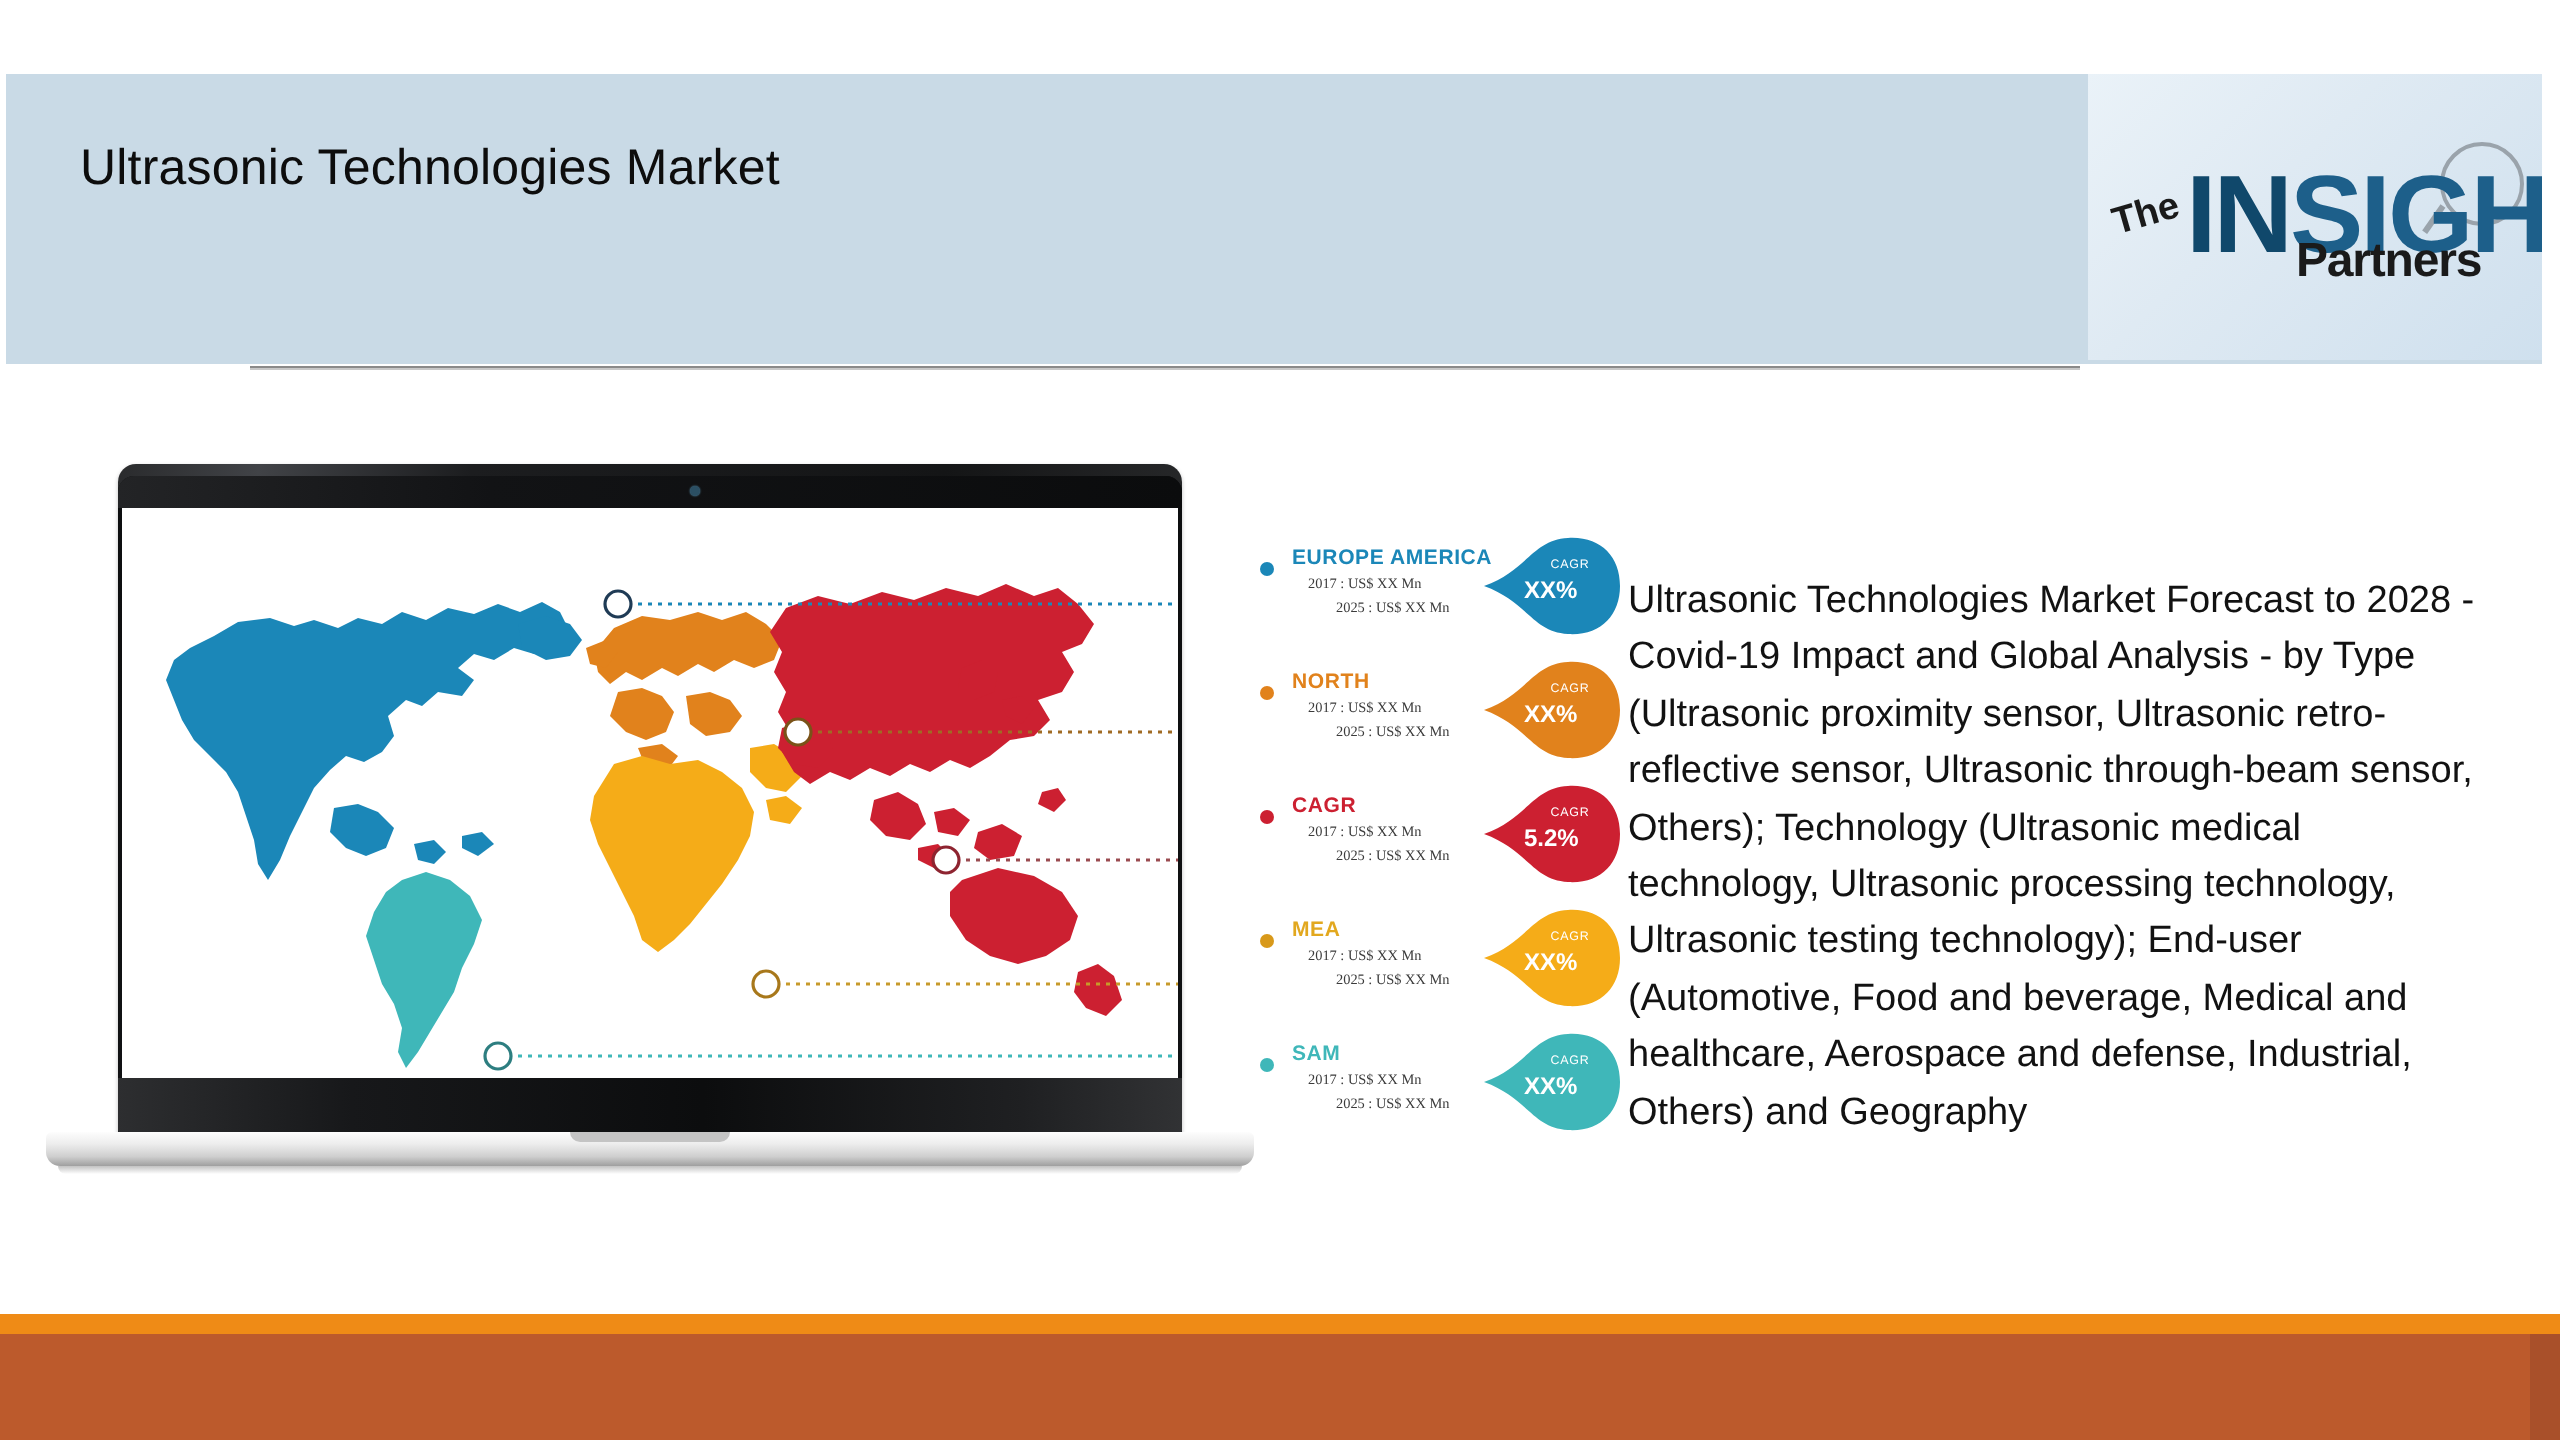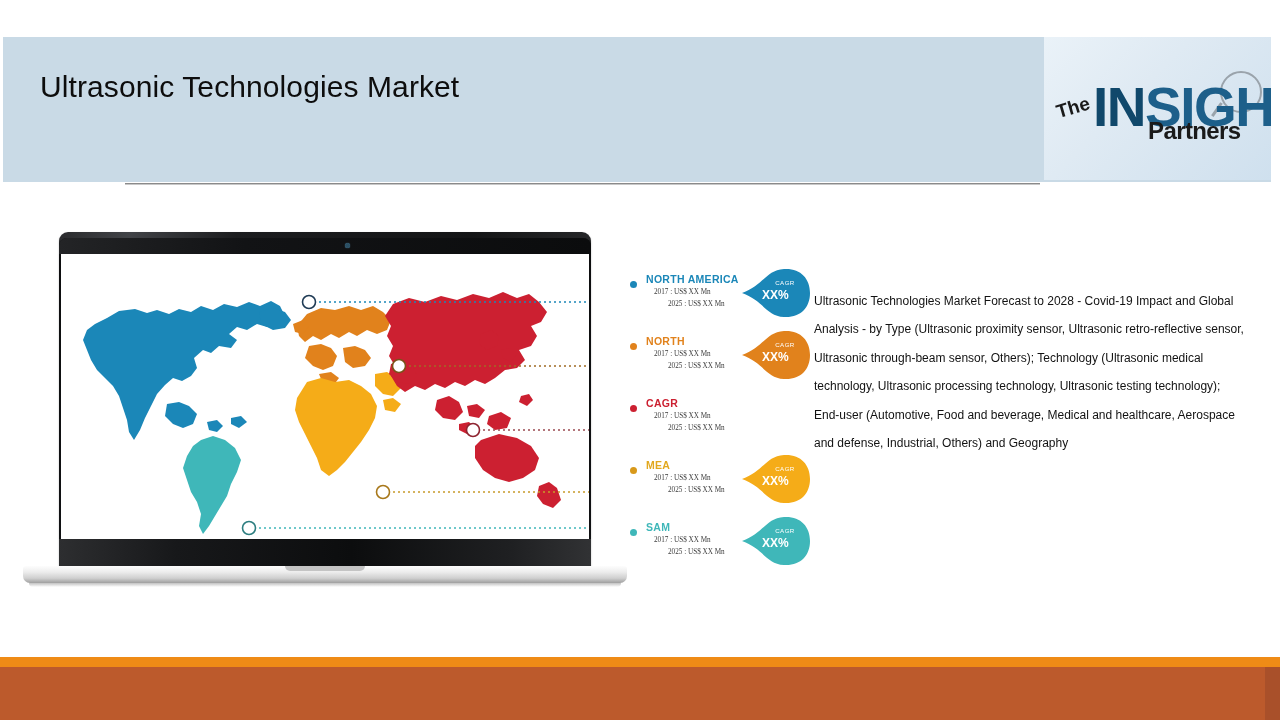--- a/index.html
+++ b/index.html
@@ -12,21 +12,21 @@
   }
   .slide{position:absolute;left:0;top:0;width:1280px;height:720px;background:#fff;overflow:hidden;}
 
   
   .header-band{
     position:absolute;left:3px;top:37px;width:1268px;height:145px;
     background:#c9dae6;
   }
   .header-title{
     position:absolute;left:40px;top:70px;
-    font-size:30px;color:#0d0d0d;letter-spacing:.1px;
+    font-size:25px;color:#0d0d0d;letter-spacing:.1px;
     font-family:"Liberation Sans", sans-serif;
     white-space:nowrap;
   }
   .header-rule{
     position:absolute;left:125px;top:183px;width:915px;height:1px;
     background:#8a8a8a;
   }
   .header-rule-2{
     position:absolute;left:125px;top:184px;width:915px;height:1px;
     background:#c8c8c8;
@@ -145,21 +145,21 @@
   }
   .td-val{
     position:absolute;left:22px;top:22px;width:46px;text-align:left;
     font-size:12px;font-weight:bold;color:#fff;
     font-family:"Liberation Sans", sans-serif;
   }
 
   
   .desc{
     position:absolute;left:814px;top:287px;width:432px;
-    font-size:12px;line-height:28.4px;color:#121212;
+    font-size:19px;line-height:28.4px;color:#121212;
     font-family:"Liberation Sans", sans-serif;
   }
 
   
   .footer-thin{position:absolute;left:0;top:657px;width:1280px;height:10px;background:#ef8b16;}
   .footer-main{position:absolute;left:0;top:667px;width:1280px;height:53px;background:#bc5a2c;}
   .footer-right{position:absolute;left:1265px;top:667px;width:15px;height:53px;background:#a9502a;}
 </style>
 </head>
 <body>
@@ -268,21 +268,21 @@
     <div class="bezel-bottom"></div>
     <div class="base"></div>
     <div class="base-notch"></div>
     <div class="base-shadow"></div>
   </div>
 
   <div class="callouts">
 
     <div class="callout" style="top:0px;">
       <div class="co-dot" style="background:#1b87b8"></div>
-      <div class="co-region" style="color:#1b87b8">NORTH AMERICA</div>
+      <div class="co-region" style="color:#1b87b8">EUROPE AMERICA</div>
       <div class="co-line co-l1">2017 : US$ XX Mn</div>
       <div class="co-line co-l2">2025 : US$ XX Mn</div>
       <div class="teardrop">
         <svg width="72" height="55" viewBox="0 0 72 55">
             <path d="M2 27 C24 19 26 4 44 3 C60 2 70 12 70 27 C70 42 60 52 44 51 C26 50 24 35 2 27 Z" fill="#1b87b8"></path>
           </svg>
         <div class="td-cagr">CAGR</div>
         <div class="td-val">XX%</div>
       </div>
     </div>
@@ -299,20 +299,27 @@
         <div class="td-cagr">CAGR</div>
         <div class="td-val">XX%</div>
       </div>
     </div>
 
     <div class="callout" style="top:124px;">
       <div class="co-dot" style="background:#cc2031"></div>
       <div class="co-region" style="color:#cc2031">CAGR</div>
       <div class="co-line co-l1">2017 : US$ XX Mn</div>
       <div class="co-line co-l2">2025 :  US$ XX Mn</div>
+      <div class="teardrop">
+        <svg width="72" height="55" viewBox="0 0 72 55">
+            <path d="M2 27 C24 19 26 4 44 3 C60 2 70 12 70 27 C70 42 60 52 44 51 C26 50 24 35 2 27 Z" fill="#cc2031"></path>
+          </svg>
+        <div class="td-cagr">CAGR</div>
+        <div class="td-val">5.2%</div>
+      </div>
     </div>
 
     <div class="callout" style="top:186px;">
       <div class="co-dot" style="background:#d8991a"></div>
       <div class="co-region" style="color:#e2a81f">MEA</div>
       <div class="co-line co-l1">2017 : US$ XX  Mn</div>
       <div class="co-line co-l2">2025 : US$ XX  Mn</div>
       <div class="teardrop">
         <svg width="72" height="55" viewBox="0 0 72 55">
             <path d="M2 27 C24 19 26 4 44 3 C60 2 70 12 70 27 C70 42 60 52 44 51 C26 50 24 35 2 27 Z" fill="#f5ac18"></path>

